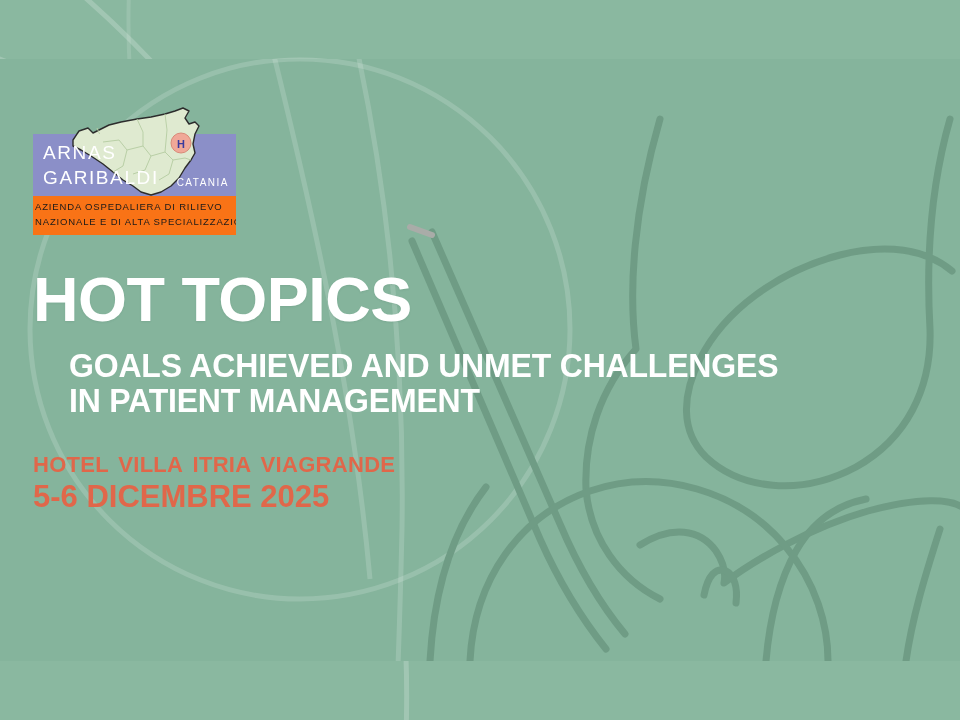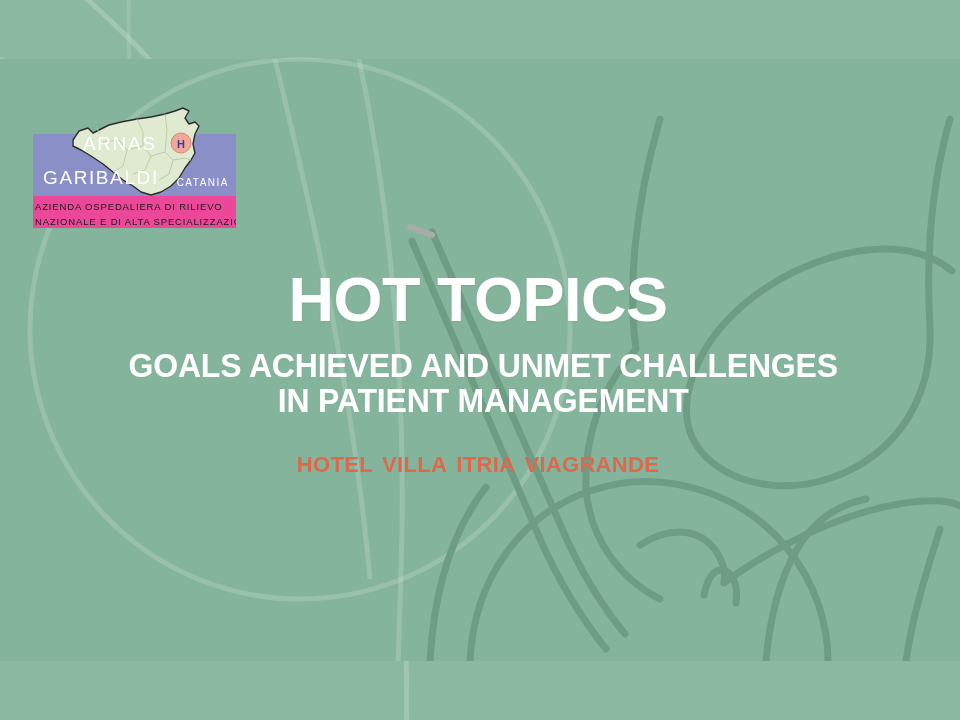--- a/index.html
+++ b/index.html
@@ -73,57 +73,56 @@
   .logo-word {
     position: absolute;
     left: 10px;
     color: #ffffff;
     font-family: "Liberation Sans", sans-serif;
     font-size: 19px;
     letter-spacing: 1.6px;
     line-height: 1;
     font-weight: 400;
   }
-  #logo-arnas { top: 36px; margin-left: 40px; }
+  #logo-arnas { top: 45px; }
   #logo-garibaldi { top: 70px; }
   #logo-catania {
     position: absolute;
     right: 7px;
     top: 80px;
     color: #ffffff;
     font-size: 10px;
     letter-spacing: 1.5px;
     line-height: 1;
     margin-left: 24px;
   }
   #logo-footer {
     position: absolute;
     left: 0;
     top: 98px;
     width: 203px;
-    height: 32px;
-    background: #ec4899;
+    height: 39px;
+    background: #f97316;
     color: #1a1a1a;
     font-size: 9.5px;
     letter-spacing: 0.85px;
     line-height: 15px;
     padding: 3px 0 0 2px;
     box-sizing: border-box;
     white-space: nowrap;
     font-weight: 400;
   }
   #logo-footer div { overflow: hidden; }
 
   
   #content {
     position: absolute;
     left: 33px;
     top: 268px;
     width: 890px;
-    text-align: center;
   }
   .title-line {
     color: #ffffff;
     font-family: "Liberation Sans", sans-serif;
     font-weight: 700;
     font-size: 63px;
     line-height: 62px;
     letter-spacing: -0.5px;
     white-space: nowrap;
     text-shadow: 0 1px 2px rgba(60,95,80,0.12);
@@ -299,16 +298,17 @@
       <div class="title-line">HOT TOPICS</div>
     </div>
 
     <div id="subtitle">
       <div class="subtitle-line">GOALS ACHIEVED AND UNMET CHALLENGES</div>
       <div class="subtitle-line">IN PATIENT MANAGEMENT</div>
     </div>
 
     <div id="venue-block">
       <div id="venue-line">Hotel Villa Itria Viagrande</div>
+      <div id="date-line">5-6 DICEMBRE 2025</div>
     </div>
   </div>
 
 </div>
 
 </body></html>

